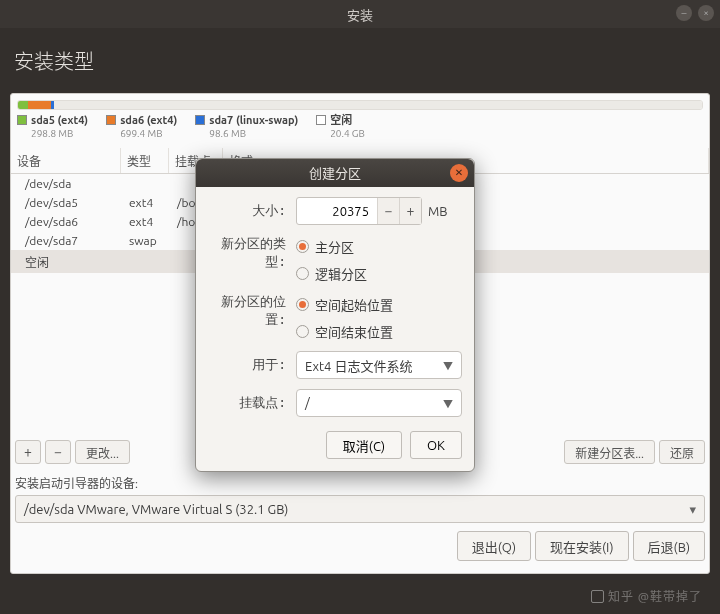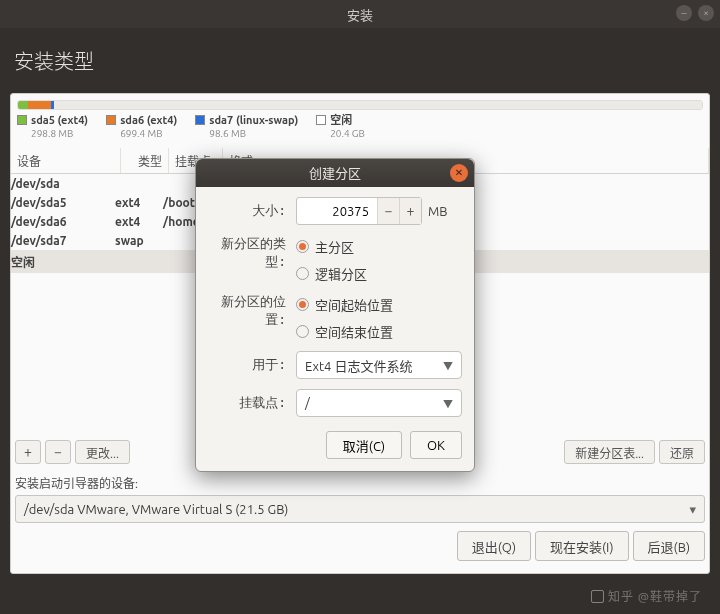--- a/index.html
+++ b/index.html
@@ -17,23 +17,23 @@
 .page-title { color: #e6e3df; font-size: 20px; font-weight: 300; margin: 4px 0 18px 4px; }
 .diskbar { height: 10px; border-radius: 3px; display: flex; overflow: hidden; border:1px solid #e0ddd8;}
 .seg { height: 100%; }
 .legend { display: flex; gap: 18px; margin-top: 4px; }
 .legend-item { display: flex; align-items: flex-start; gap: 4px; font-size: 11px; color: #444; line-height: 1.2; }
 .lgsw { width: 10px; height: 10px; border: 1px solid #888; margin-top: 1px; }
 .lgtext b { font-weight: 600; }
 .lgsize { color: #888; font-size: 10px; }
 .thead { display: flex; border-bottom: 1px solid #d6d3cf; font-size: 12px; color: #555; }
 .th { padding: 4px 6px; border-right: 1px solid #e4e1dd; }
-.th.c1{width:110px;} .th.c2{width:48px;text-align:right;} .th.c3{width:54px;} .th.c4{flex:1;}
+.th.c1{width:110px;} .th.c2{width:48px;} .th.c3{width:54px;} .th.c4{flex:1;}
 .tbody { font-size: 12px; color: #444; }
-.trow { display: flex; padding: 3px 0; font-weight: bold; }
+.trow { display: flex; padding: 3px 14px; }
 .trow .cell.c1{width:104px;} .trow .cell.c2{width:48px;} .trow .cell.c3{width:54px;}
 .trow.sel { background: #e7e3df; }
 .table-body-area { min-height: 260px; }
 
 .btnrow { display:flex; align-items:center; gap:4px; padding:6px 4px; }
 .sqbtn { width:26px; height:24px; border:1px solid #c8c4bf; background:#f3f1ee; border-radius:3px; display:flex;align-items:center;justify-content:center; color:#555; cursor:pointer; font-size:14px;}
 .txtbtn { height:24px; padding:0 10px; border:1px solid #c8c4bf; background:#f3f1ee; border-radius:3px; color:#555; font-size:12px; cursor:pointer; display:flex;align-items:center;}
 .spacer{flex:1;}
 
 .boot-label { color:#4a4a4a; font-size:12px; margin:4px 4px 4px 4px; }
@@ -151,21 +151,21 @@
         <div class="sqbtn">+</div>
         <div class="sqbtn">−</div>
         <div class="txtbtn">更改...</div>
         <div class="spacer"></div>
         <div class="txtbtn">新建分区表...</div>
         <div class="txtbtn">还原</div>
       </div>
 
       <div class="boot-label">安装启动引导器的设备:</div>
       <div class="boot-select">
-        <span>/dev/sda   VMware, VMware Virtual S (21.5 GB)</span>
+        <span>/dev/sda   VMware, VMware Virtual S (32.1 GB)</span>
         <span class="arrow">▾</span>
       </div>
 
       <div class="bottom-row">
         <button class="bigbtn">退出(Q)</button>
         <button class="bigbtn">现在安装(I)</button>
         <button class="bigbtn">后退(B)</button>
       </div>
     </div>
   </div>

